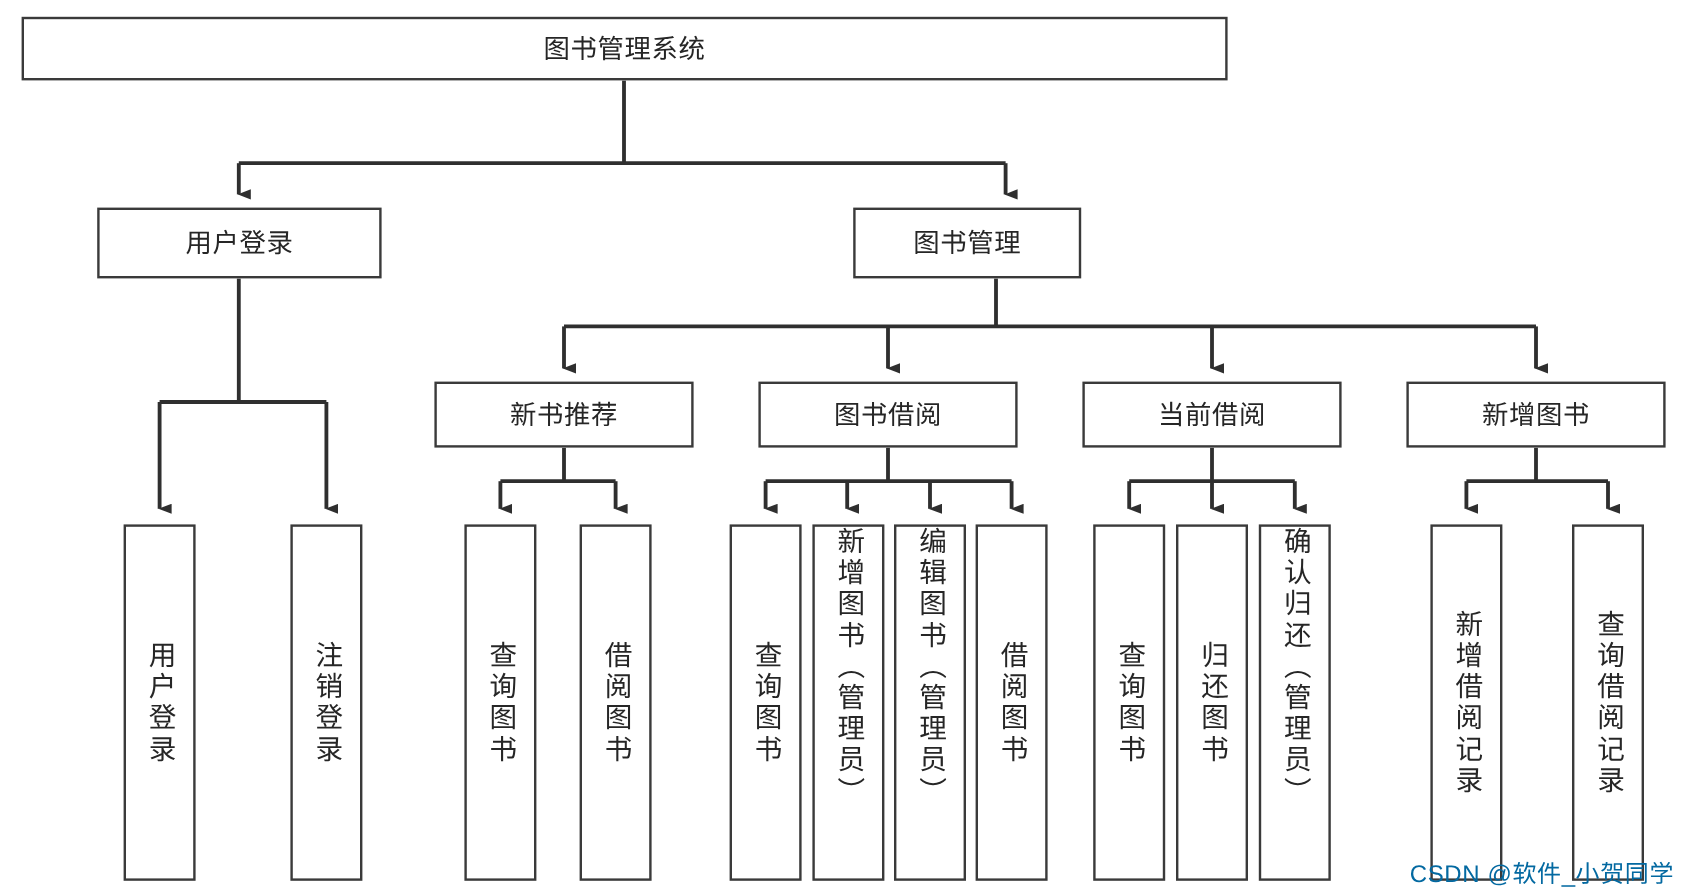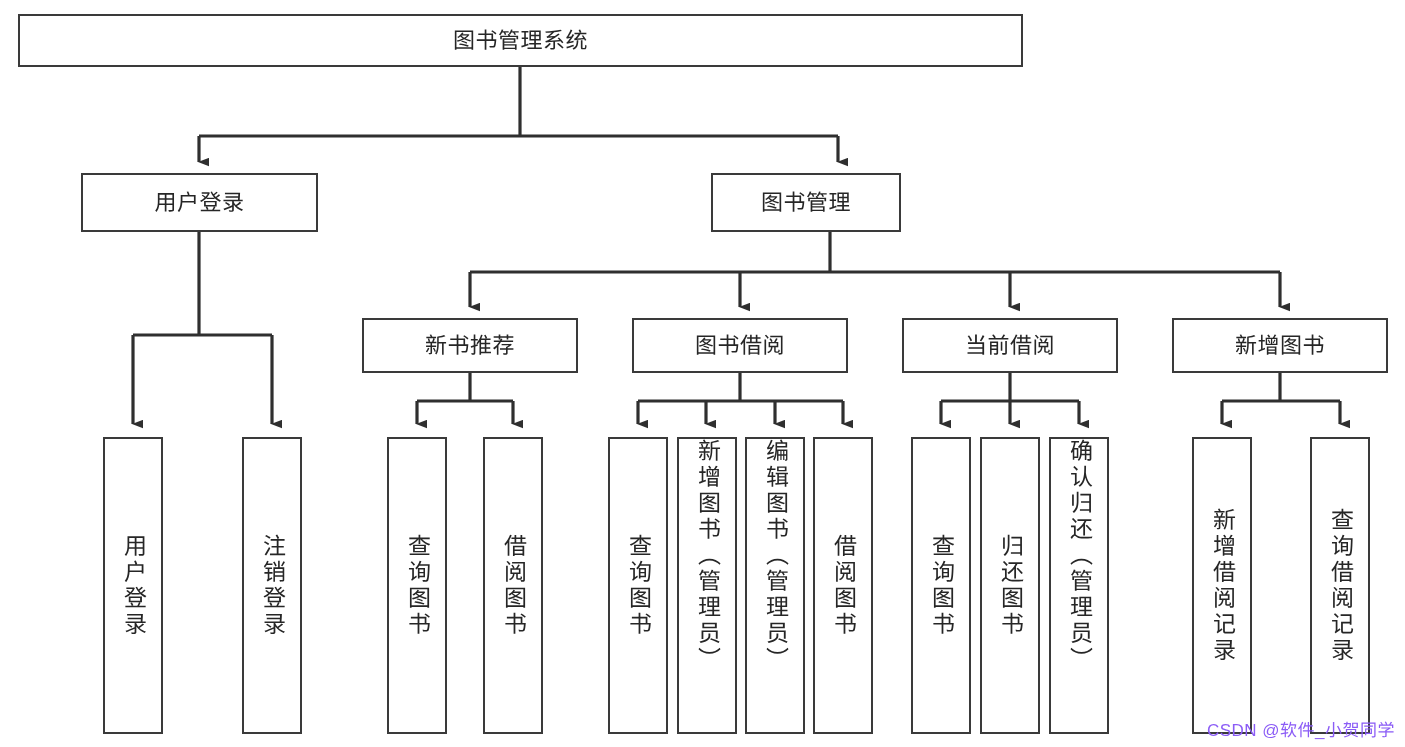--- a/index.html
+++ b/index.html
@@ -67,22 +67,22 @@
   .node-leaf.align-top {
     align-items: flex-start;
   }
   .node-leaf .node-label {
     margin: 0 auto;
   }
   #watermark {
     position: absolute;
     right: 10px;
     bottom: 6px;
-    font-size: 17px;
-    color: #8b5cf6;
+    font-size: 20px;
+    color: #0369a1;
     letter-spacing: 0.5px;
     white-space: nowrap;
     user-select: none;
     margin-left: 21px;
   }
 </style>
 </head>
 <body>
 
 <div id="diagram-root">

